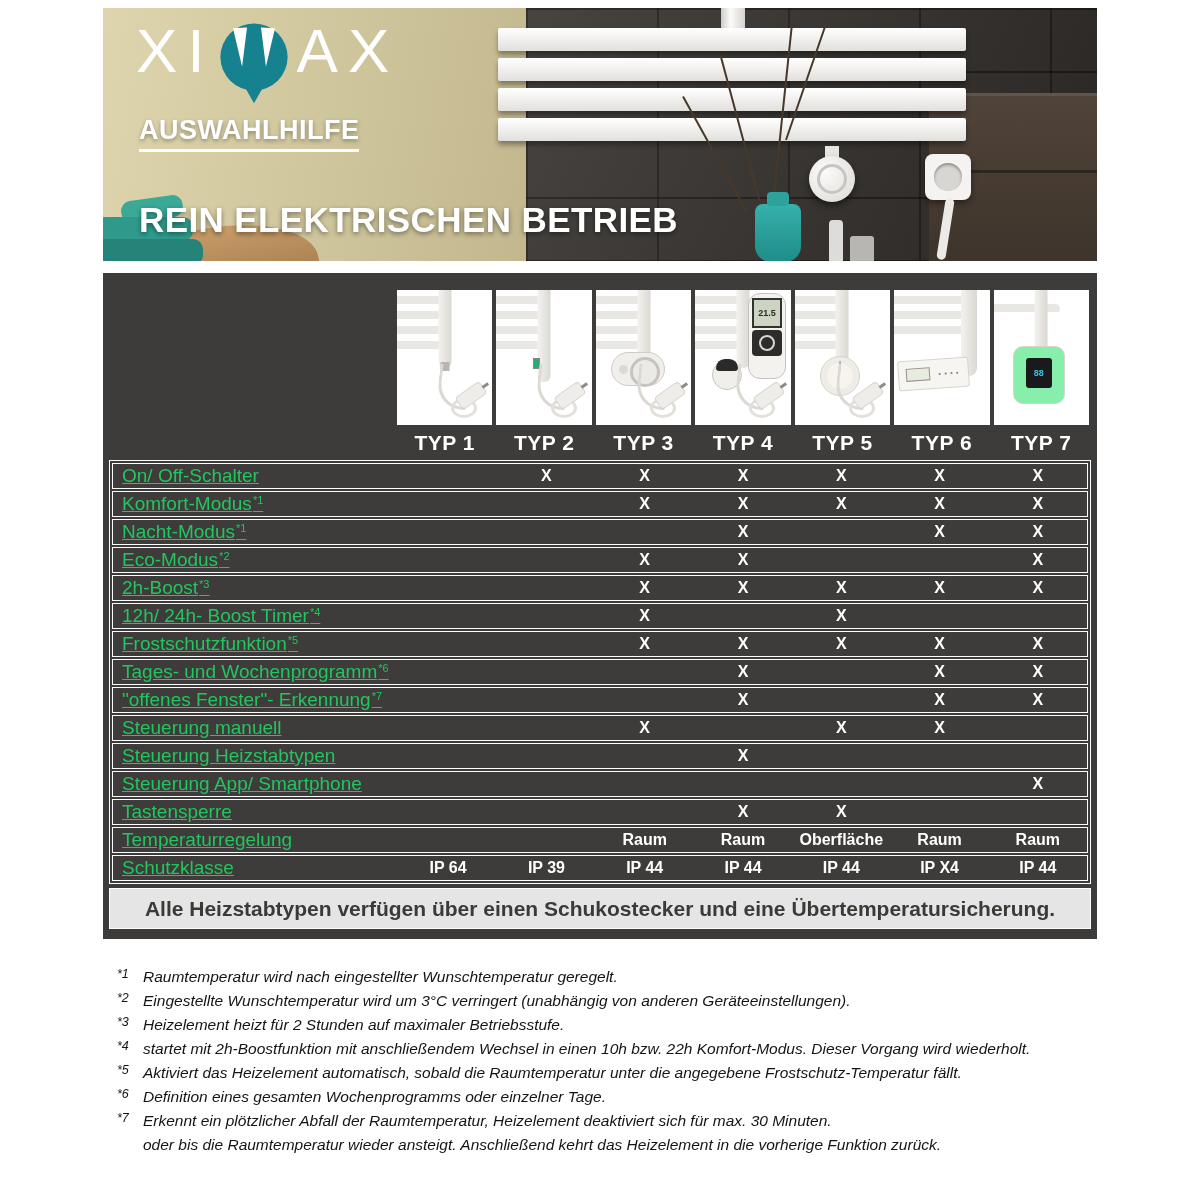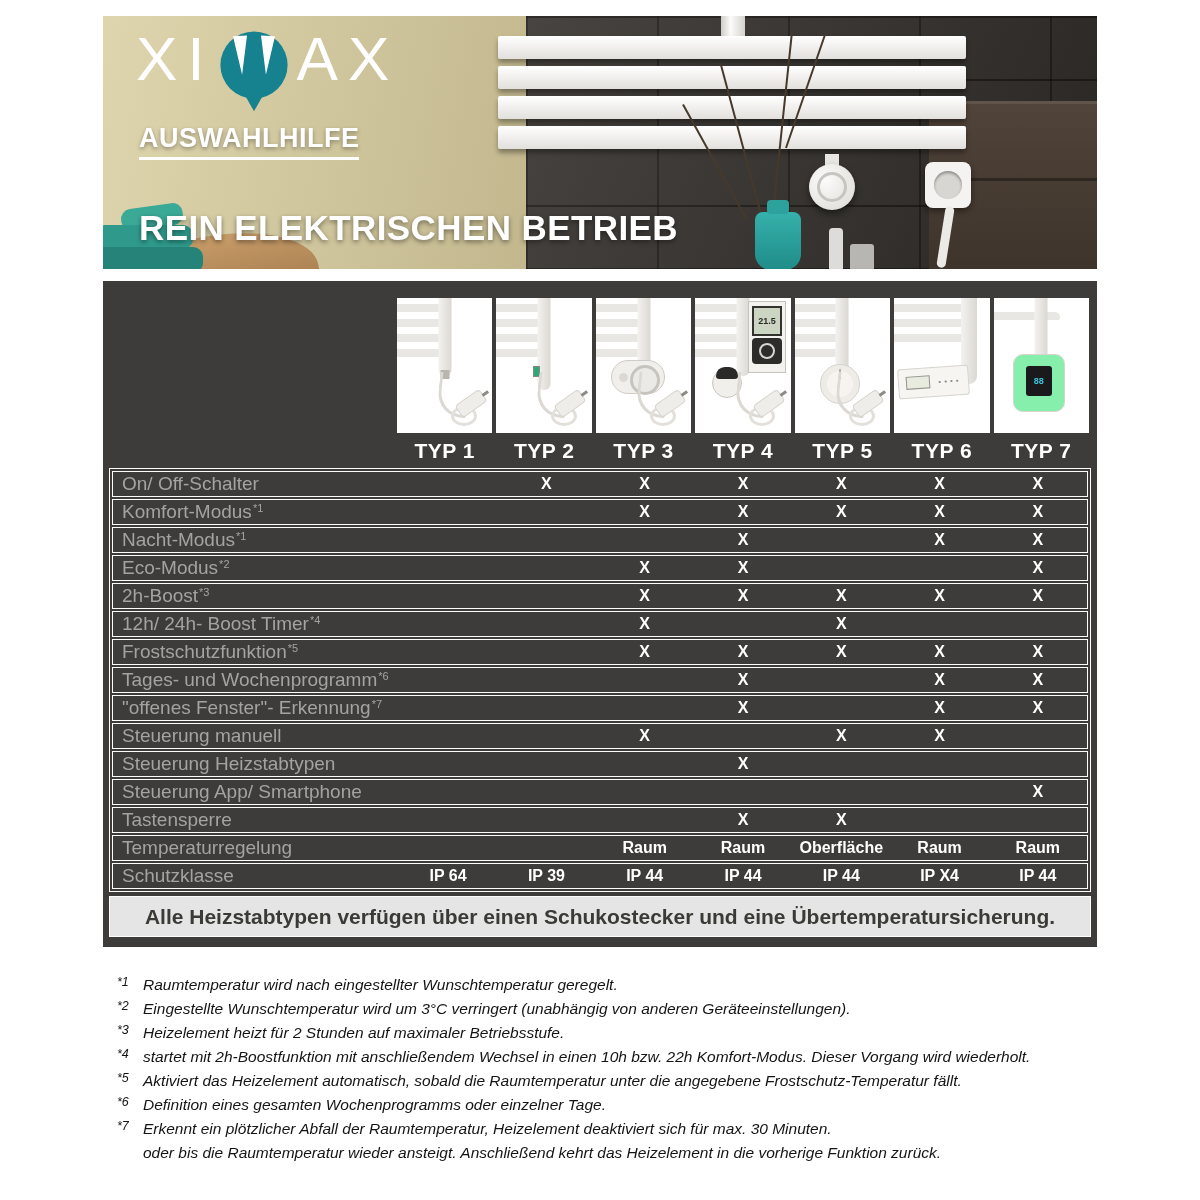--- a/index.html
+++ b/index.html
@@ -1,19 +1,19 @@
 <!DOCTYPE html>
 <html lang="de"><head>
 <meta charset="utf-8">
 <style>
   * { margin:0; padding:0; box-sizing:border-box; }
   html,body { background:#ffffff; }
   body { font-family:"Liberation Sans", sans-serif; }
   .canvas { position:relative; width:1200px; height:1200px; background:#fff; overflow:hidden; }
-  .page { position:absolute; left:103px; top:16px; width:994px; }
+  .page { position:absolute; left:103px; top:8px; width:994px; }
 
   
   .hero { position:relative; height:253px; overflow:hidden; background:#3b3734; }
   .wall-left { position:absolute; left:0; top:0; bottom:0; width:423px;
     background:linear-gradient(100deg,#ded5ae 0%,#cfc59c 55%,#c2b78d 100%); }
   .tiles { position:absolute; left:423px; right:0; top:0; bottom:0;
     background:
       linear-gradient(115deg, rgba(255,255,255,.07), rgba(0,0,0,.30)),
       repeating-linear-gradient(to bottom, rgba(12,9,6,.55) 0 2px, transparent 2px 63px),
       repeating-linear-gradient(to right, rgba(12,9,6,.45) 0 2px, transparent 2px 131px),
@@ -95,22 +95,22 @@
   .ctrl-oval { position:absolute; left:16%; top:62px; width:54px; height:34px;
     background:#f1efeb; border:1px solid #cfccc6; border-radius:17px; }
   .ctrl-oval::after { content:""; position:absolute; right:4px; top:4px; width:24px; height:24px;
     border-radius:50%; border:3px solid #c7c4be; background:#eceae6; }
   .ctrl-oval::before { content:""; position:absolute; left:7px; top:12px; width:9px; height:9px;
     border-radius:50%; background:#dcd9d4; }
   .ctrl-round { position:absolute; left:18%; top:70px; width:30px; height:30px; border-radius:50%;
     background:#f1efeb; border:1px solid #c9c6c0; }
   .ctrl-round::before { content:""; position:absolute; left:3px; top:-2px; width:22px; height:12px;
     border-radius:11px 11px 4px 4px; background:#2c2a29; }
-  .remote { position:absolute; right:5%; top:3px; width:38px; height:72px;
-    background:#f4f2ee; border:1px solid #c6c3bd; border-radius:0; }
+  .remote { position:absolute; right:5%; top:3px; width:38px; height:86px;
+    background:#f4f2ee; border:1px solid #c6c3bd; border-radius:12px; }
   .remote .lcd { margin:4px 3px 2px 3px; height:30px; background:#ccd5c1; border:2px solid #34322f;
     font-size:9px; font-weight:700; color:#2c2a28; text-align:center; line-height:26px; }
   .remote .pad { height:26px; margin:0 3px; background:#2e2c2a; border-radius:4px; position:relative; }
   .remote .pad::after { content:""; position:absolute; left:50%; top:50%; transform:translate(-50%,-50%);
     width:12px; height:12px; border-radius:50%; border:2px solid #d8d5d0; }
   .ctrl-dial { position:absolute; left:26%; top:66px; width:40px; height:40px; border-radius:50%;
     background:#f7f4f0; border:1px solid #d4d1cb; box-shadow:inset 0 0 0 6px #efece7; }
   .ctrl-dial::after { content:""; position:absolute; left:50%; top:4px; width:2px; height:10px;
     background:#b7b4ae; transform:translateX(-50%); }
   .panel6 { position:absolute; left:4%; bottom:36px; width:74%; height:30px;
@@ -123,21 +123,21 @@
   .box7 .scr { width:26px; height:30px; margin:11px auto 0; background:#1a1a1c; border-radius:3px;
     color:#35c3d8; font-size:9px; font-weight:700; text-align:center; line-height:30px; }
 
   .colsrow { height:32px; align-items:center; margin-top:2px; }
   .colhead { text-align:center; color:#fff; font-weight:700; font-size:21px; letter-spacing:.5px; }
 
   .rows { border:1px solid #fdfdfd; padding:2px; margin-top:1px; }
   .trow { display:grid; grid-template-columns:286px repeat(7,1fr);
     border:1px solid #fdfdfd; min-height:26px; align-items:center; }
   .trow + .trow { margin-top:2px; }
-  .tlabel { color:#a3a3a3; font-size:19px; padding-left:9px; white-space:nowrap; }
+  .tlabel { color:#22c55e; font-size:19px; padding-left:9px; white-space:nowrap;text-decoration:underline; }
   .sup { font-size:11px; position:relative; top:-6px; margin-left:1px; }
   .tcell { text-align:center; color:#fff; font-weight:700; font-size:16px; white-space:nowrap; }
 
   .banner { margin-top:4px; border:1px solid #fdfdfd; background:#e5e5e5; height:41px;
     display:flex; align-items:center; justify-content:center;
     font-weight:700; font-size:21px; color:#3a3a37; }
 
   
   .fns { padding:26px 0 0 14px; }
   .fn { display:flex; line-height:24px; color:#141414; }

